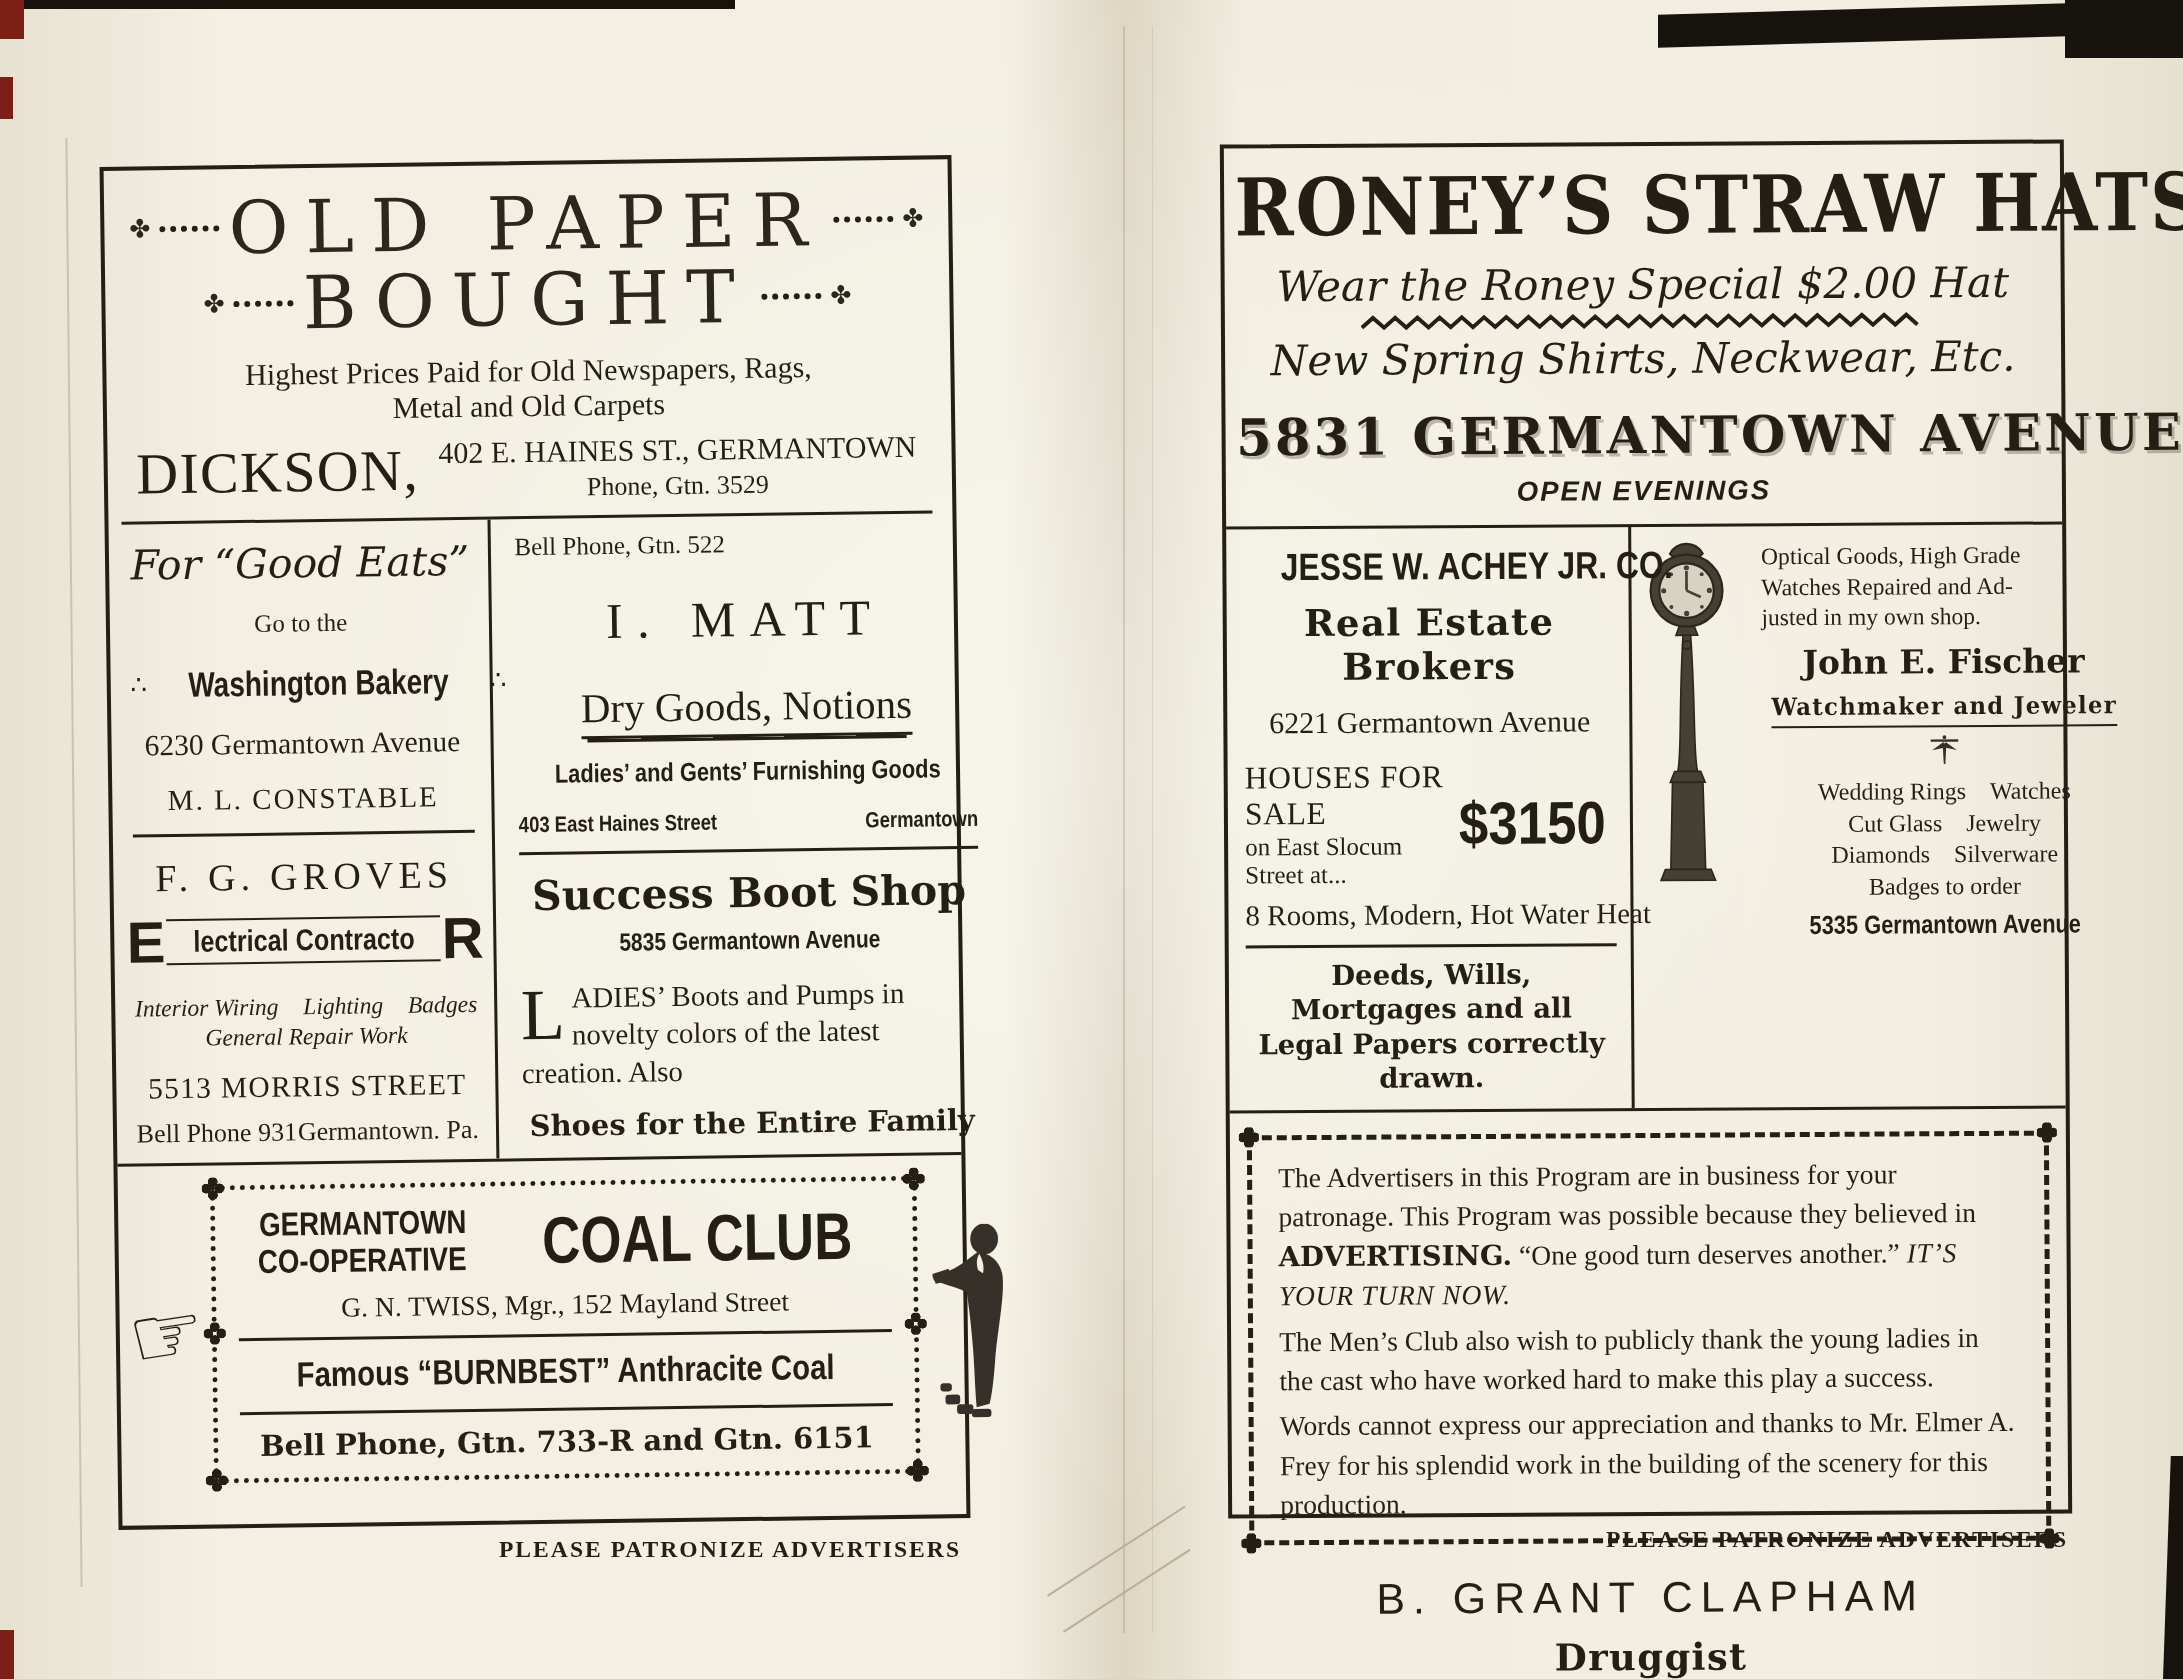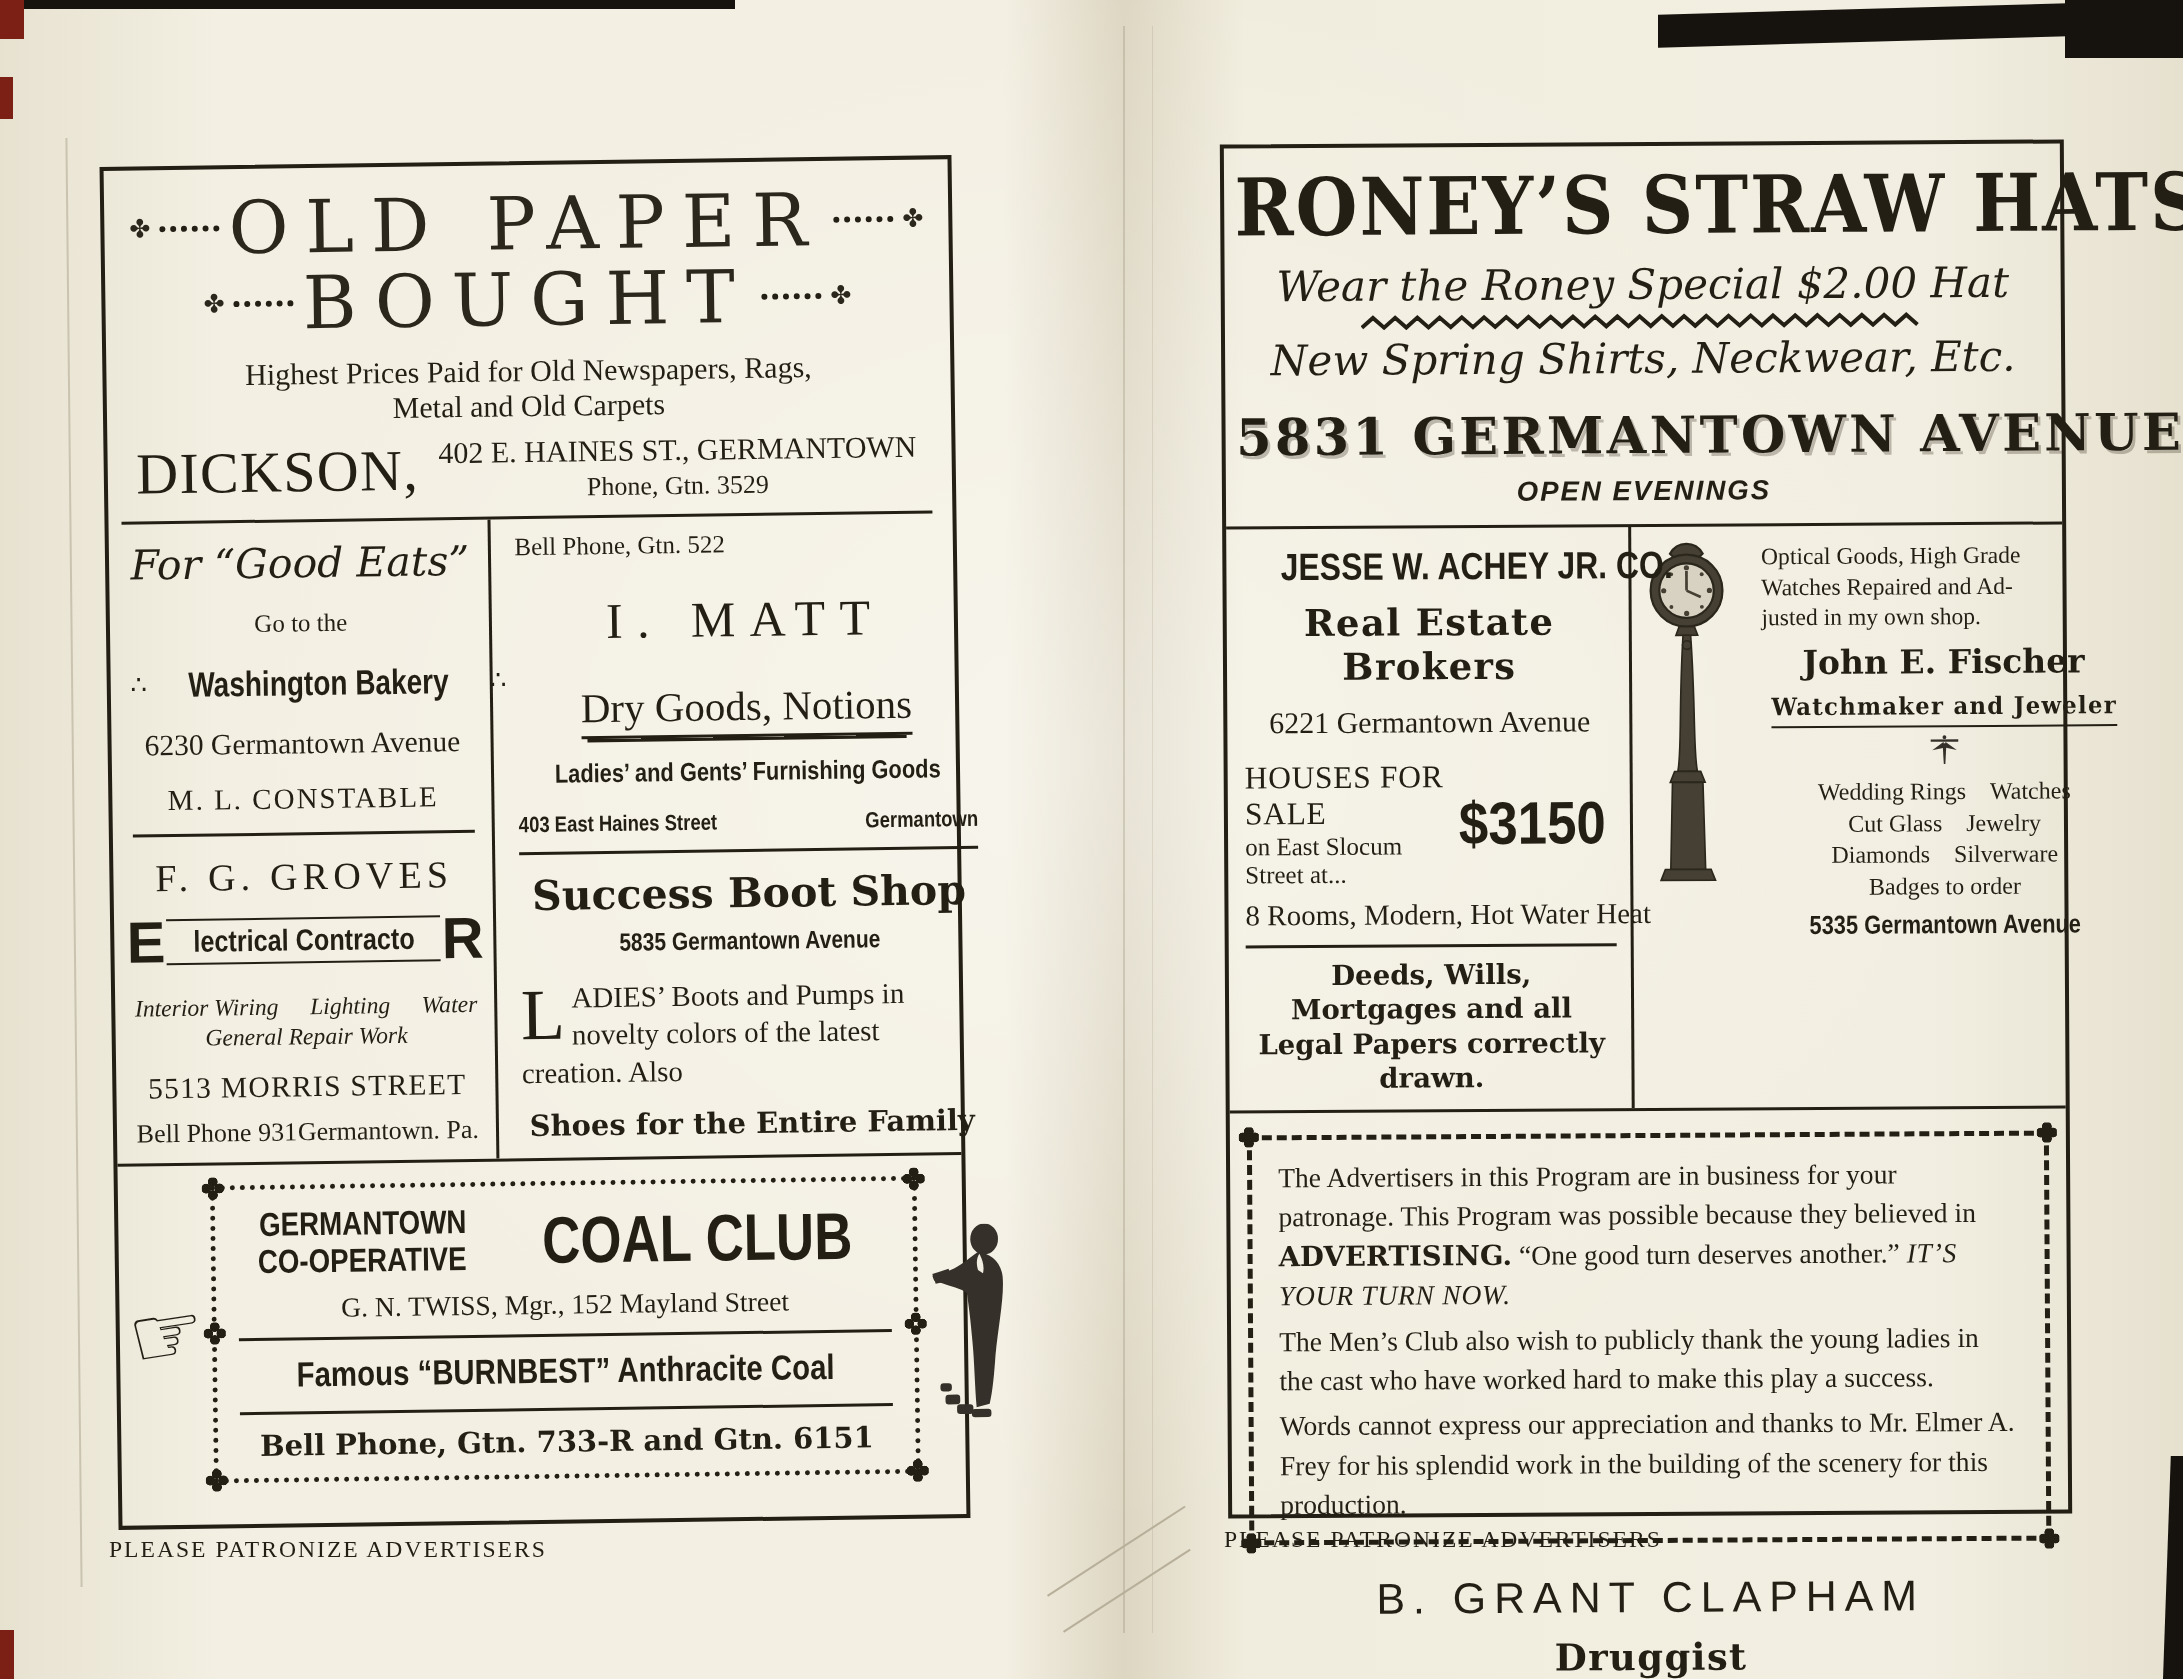--- a/index.html
+++ b/index.html
@@ -94,21 +94,21 @@
   .clover.bl{left:-13px;bottom:-13px;} .clover.br{right:-13px;bottom:-13px;}
   .clover.ml{left:-13px;top:46%;} .clover.mr{right:-13px;top:46%;}
   .coal-head{display:flex;align-items:center;justify-content:center;gap:17px;}
   .coal-org{font-size:33px;line-height:1.12;text-align:right;}
   .coal-name{font-size:66px;line-height:1;transform:scaleX(.8);}
   .coal-mgr{font-size:27.6px;margin-top:11.8px;padding-bottom:13px;border-bottom:3.3px solid var(--ink);}
   .coal-product{font-size:35px;margin-top:14.4px;padding-bottom:15.7px;border-bottom:3.3px solid var(--ink);}
   .coal-phone{font-family:"DejaVu Serif", serif;font-weight:bold;font-size:29px;margin-top:14.4px;}
   .butler{flex:0 0 auto;margin-left:1.3px;}
 
-  .page-footer{position:absolute;text-align:left;font-size:23.6px;letter-spacing:2px;font-weight:normal;font-family:"Liberation Serif",serif;}
+  .page-footer{position:absolute;text-align:right;font-size:23.6px;letter-spacing:2px;font-weight:bold;font-family:"Liberation Serif",serif;}
   #left-footer{left:109px;top:1536px;width:852px;}
   #right-footer{left:1224px;top:1526px;width:844px;}
 
   
   .roney{ text-align:center;border-bottom:3.9px solid var(--ink);padding:11.8px 10.5px 17px;}
   .roney-name{font-family:"DejaVu Serif", serif;font-weight:bold;font-size:71px;letter-spacing:2px;transform:scaleY(1.12);transform-origin:top;white-space:nowrap;}
   .roney-tag1{font-style:italic;font-family:"DejaVu Serif",serif;font-size:42px;margin-top:18.4px;}
   .zigzag{margin:3.9px auto 0;display:block;}
   .roney-tag2{font-style:italic;font-family:"DejaVu Serif",serif;font-size:42px;margin-top:5.2px;}
   .roney-addr{font-family:"DejaVu Serif",serif;font-weight:bold;font-size:51px;letter-spacing:3.3px;margin-top:22px;text-shadow:2.6px 3.3px 0 rgba(60,50,35,.30);white-space:nowrap;}
@@ -207,21 +207,21 @@
 
       <div class="groves-name">F. G. GROVES</div>
       <div class="etitle">
         <span class="bigcap">E</span>
         <span class="mid"><span class="cond" style="font-size:30px;">lectrical Contracto</span></span>
         <span class="bigcap">R</span>
       </div>
       <div class="services">
         <span>Interior Wiring</span>
         <span>Lighting</span>
-        <span>Water</span>
+        <span>Badges</span>
       </div>
       <div class="services2">General Repair Work</div>
       <div class="groves-addr">5513 MORRIS STREET</div>
       <div class="groves-phone">
         <span>Bell Phone 931</span>
         <span>Germantown. Pa.</span>
       </div>
     </div>
 
     <div class="col-r">

